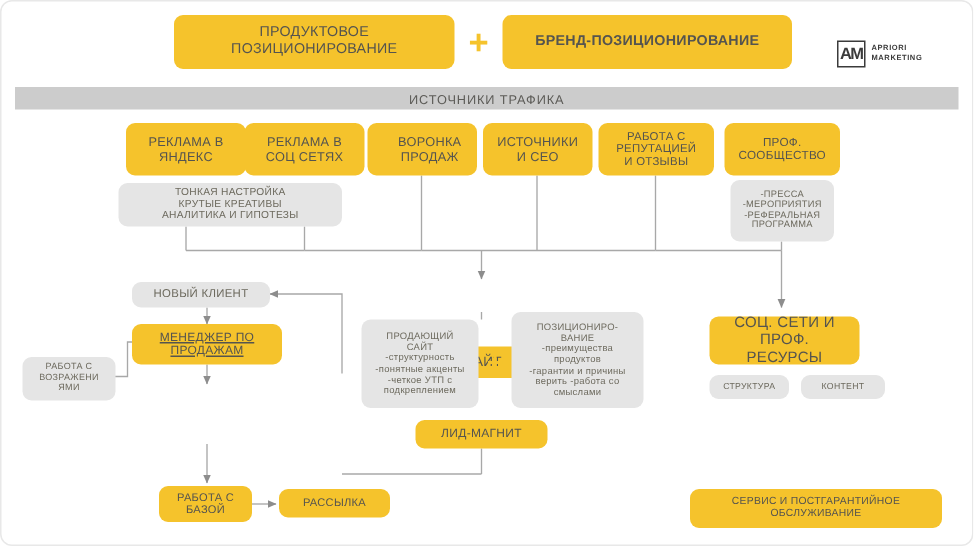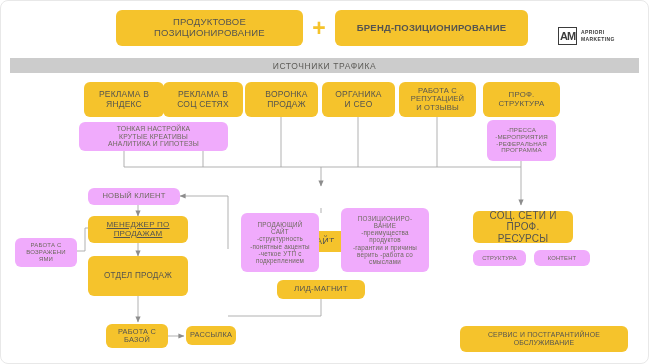--- a/index.html
+++ b/index.html
@@ -31,21 +31,21 @@
     line-height: 1.12;
     letter-spacing: 0.2px;
     white-space: pre-line;
     padding: 2px;
   }
   .gold {
     background: #f5c32c;
     color: #55544f;
   }
   .pale {
-    background: #f0abfc;
+    background: #e5e5e5;
     color: #6d6a5e;
   }
   .grey-bar {
     position: absolute;
     background: #cccccc;
     color: #5c5b57;
     display: flex;
     align-items: center;
     justify-content: center;
     letter-spacing: 0.6px;
@@ -182,54 +182,53 @@
 
   <div class="box gold" style="left:84px; top:82px; width:80px; height:35px; font-size:8.5px;">РЕКЛАМА В
 ЯНДЕКС</div>
 
   <div class="box gold" style="left:163px; top:82px; width:80px; height:35px; font-size:8.5px;">РЕКЛАМА В
 СОЦ СЕТЯХ</div>
 
   <div class="box gold" style="left:245px; top:82px; width:73px; height:35px; font-size:8.5px;padding-left:12px;">ВОРОНКА
 ПРОДАЖ</div>
 
-  <div class="box gold" style="left:322px; top:82px; width:73px; height:35px; font-size:8.5px;">ОРГАНИКА
+  <div class="box gold" style="left:322px; top:82px; width:73px; height:35px; font-size:8.5px;">ИСТОЧНИКИ
 И СЕО</div>
 
   <div class="box gold" style="left:399px; top:82px; width:77px; height:35px; font-size:7.6px;">РАБОТА С
 РЕПУТАЦИЕЙ
 И ОТЗЫВЫ</div>
 
   <div class="box gold" style="left:483px; top:82px; width:77px; height:35px; font-size:7.8px;">ПРОФ.
-СТРУКТУРА</div>
+СООБЩЕСТВО</div>
 
   <div class="box pale" style="left:79px; top:122px; width:149px; height:29px; font-size:6.8px;">ТОНКАЯ НАСТРОЙКА
 КРУТЫЕ КРЕАТИВЫ
 АНАЛИТИКА И ГИПОТЕЗЫ</div>
 
   <div class="box pale" style="left:487px; top:120px; width:69px; height:41px; font-size:6.2px;">-ПРЕССА
 -МЕРОПРИЯТИЯ
 -РЕФЕРАЛЬНАЯ
 ПРОГРАММА</div>
 
   <div class="box pale" style="left:88px; top:188px; width:92px; height:17px; font-size:7.6px;">НОВЫЙ КЛИЕНТ</div>
 
   <div class="box gold" style="left:88px; top:216px; width:100px; height:27px; font-size:8px;text-decoration:underline;">МЕНЕДЖЕР ПО
 ПРОДАЖАМ</div>
 
   <div class="box pale" style="left:15px; top:238px; width:62px; height:29px; font-size:6px;">РАБОТА С
 ВОЗРАЖЕНИ
 ЯМИ</div>
 
-  <div class="box gold" style="left:88px; top:256px; width:100px; height:40px; font-size:8.2px;">ОТДЕЛ ПРОДАЖ</div>
 
   <div class="box gold" style="left:106px; top:324px; width:62px; height:24px; font-size:7.4px;">РАБОТА С
 БАЗОЙ</div>
 
-  <div class="box gold" style="left:186px; top:326px; width:50px; height:19px; font-size:7.4px;">РАССЫЛКА</div>
+  <div class="box gold" style="left:186px; top:326px; width:74px; height:19px; font-size:7.4px;">РАССЫЛКА</div>
 
   <div class="box gold" style="left:288px; top:187px; width:68px; height:21px; font-size:9px;margin-top:44px;">САЙТ</div>
 
   <div class="box pale" style="left:241px; top:213px; width:78px; height:59px; font-size:6.3px;">ПРОДАЮЩИЙ
 САЙТ
 -структурность
 -понятные акценты
 -четкое УТП с
 подкреплением</div>
 

